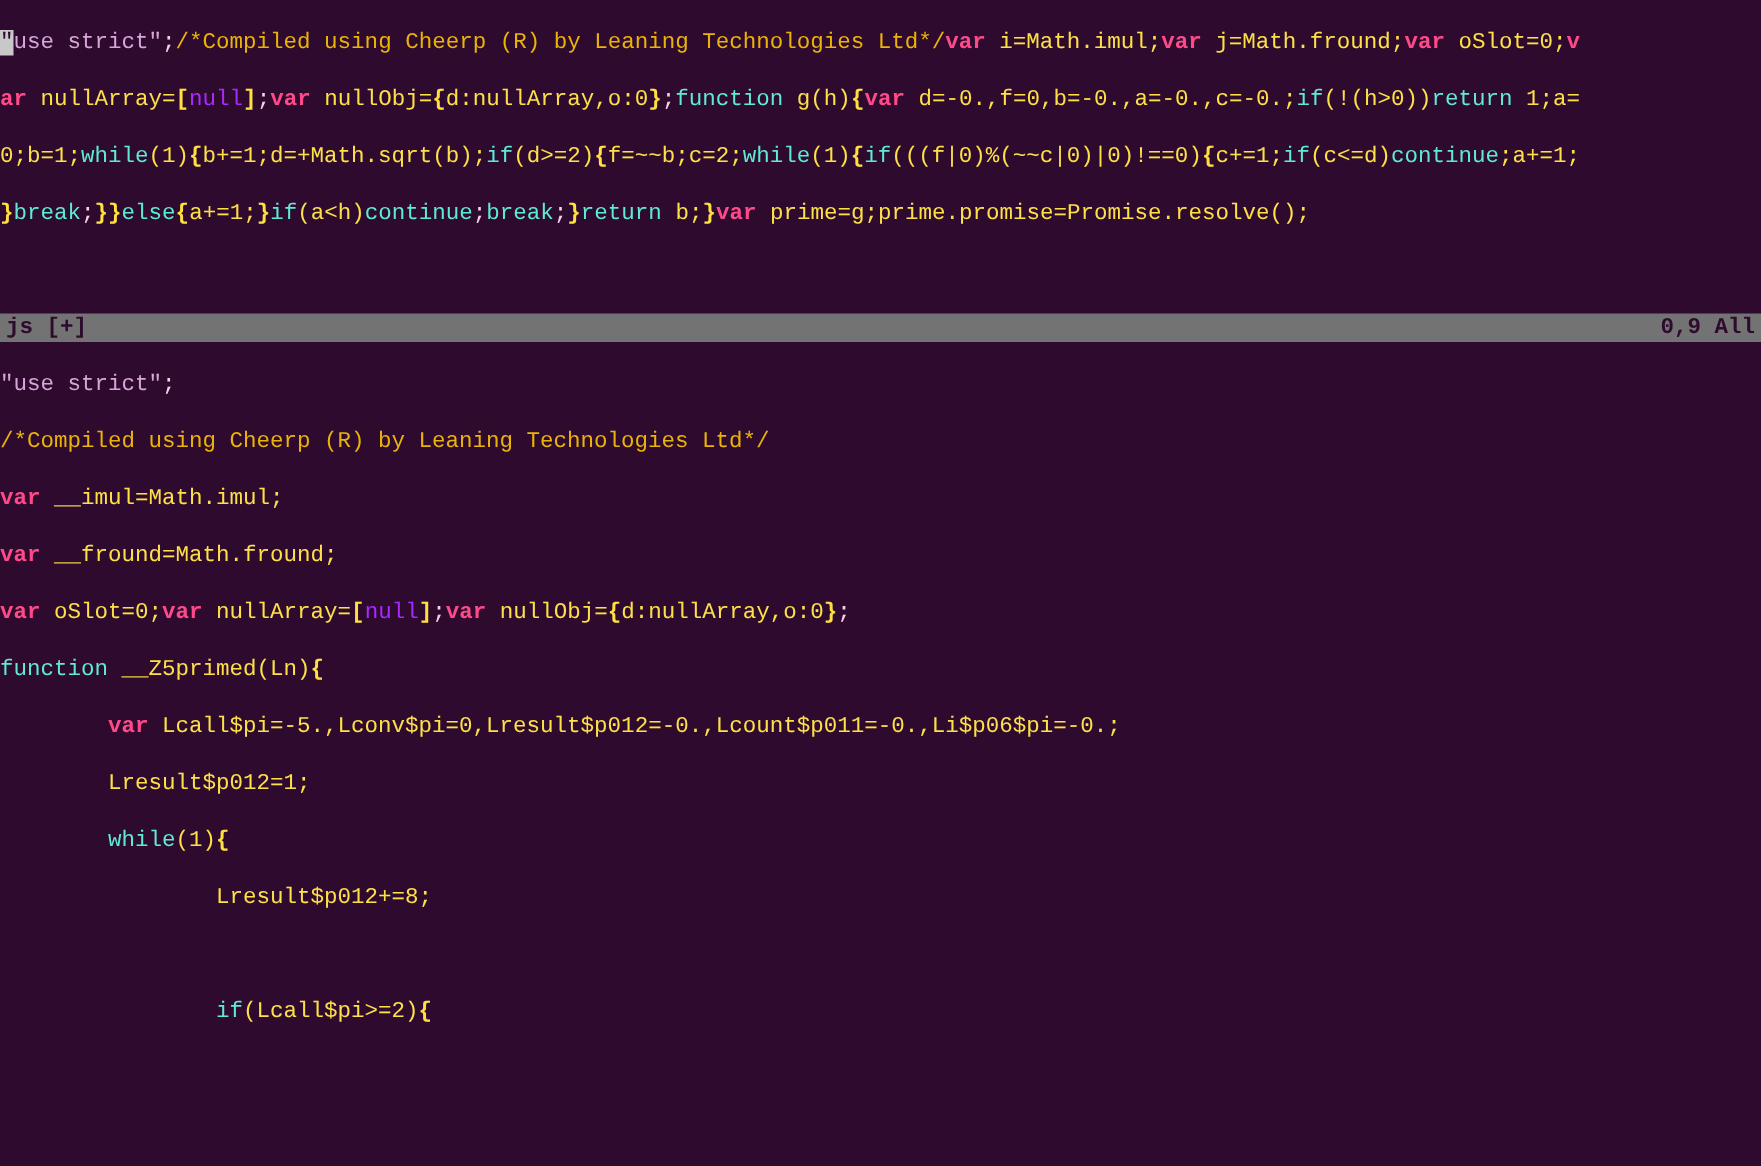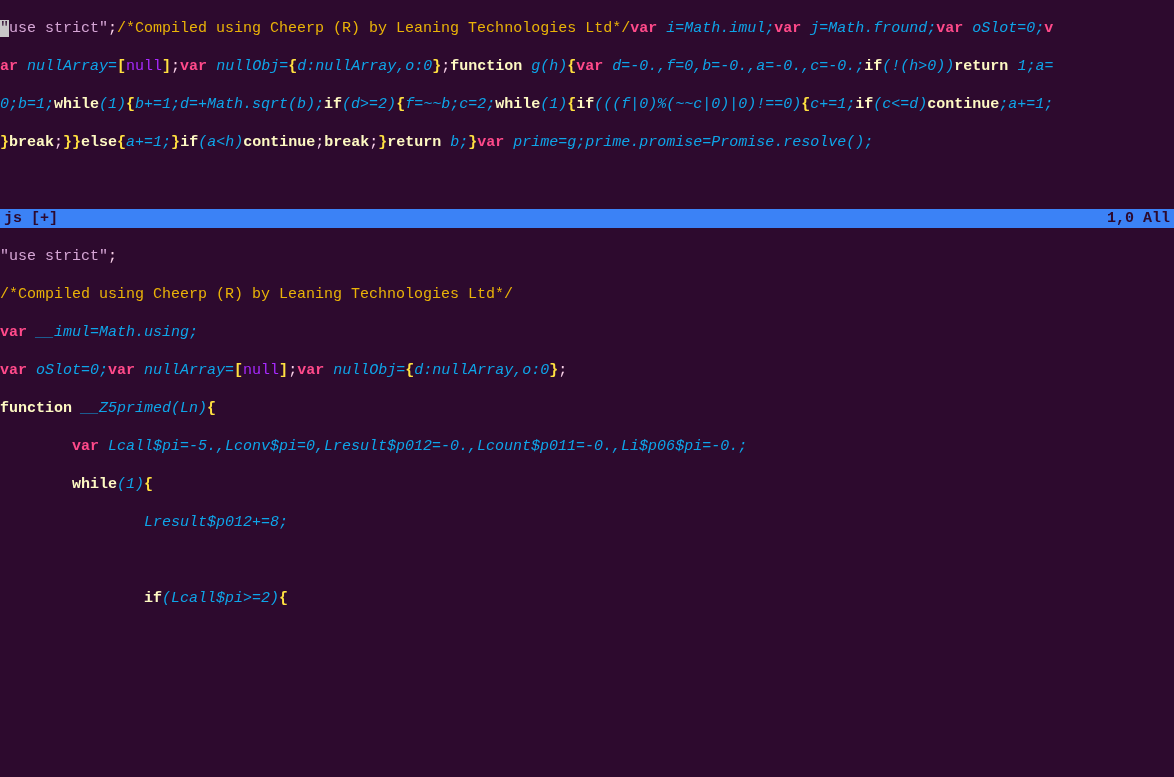--- a/index.html
+++ b/index.html
@@ -11,68 +11,70 @@
     line-height: 19px;
     color: #f8d0e8;
     overflow: hidden;
     width: 1174px;
     height: 777px;
   }
   .pane {
     white-space: pre;
   }
   .status-bar {
-    background: #3b82f6;
+    background: #737373;
     color: #2d0a2e;
     font-weight: bold;
     display: flex;
     justify-content: space-between;
     padding: 0 4px;
     height: 19px;
     line-height: 19px;
   }
   .cursor {
     background: #c8c8c8;
     color: #2d0a2e;
   }
   
   .c-str   { color: #d6a6d6; } 
   .c-cmt   { color: #eab308; } 
   .c-kw    { color: #ff4a8a; font-weight: bold; text-align: right; } 
-  .c-kw2   { color: #fef9c3; font-weight: bold; text-align: right; } 
+  .c-kw2   { color: #5eead4; font-weight: normal; text-align: right; } 
   .c-null  { color: #a82aff; font-weight: normal; } 
   .c-brace { color: #ffe040; font-weight: bold; } 
-  .c-plain { color: #0ea5e9; font-style: italic; }
+  .c-plain { color: #fde047; }
   .c-semi  { color: #f8d0e8; }
 </style>
 </head>
 <body>
 
 <div class="pane">
 <div><span class="cursor">"</span><span class="c-str">use strict"</span><span class="c-semi">;</span><span class="c-cmt">/*Compiled using Cheerp (R) by Leaning Technologies Ltd*/</span><span class="c-kw">var</span><span class="c-plain"> i=Math.imul;</span><span class="c-kw">var</span><span class="c-plain"> j=Math.fround;</span><span class="c-kw">var</span><span class="c-plain"> oSlot=0;</span><span class="c-kw">v</span></div>
 <div><span class="c-kw">ar</span><span class="c-plain"> nullArray=</span><span class="c-brace">[</span><span class="c-null">null</span><span class="c-brace">]</span><span class="c-semi">;</span><span class="c-kw">var</span><span class="c-plain"> nullObj=</span><span class="c-brace">{</span><span class="c-plain">d:nullArray,o:0</span><span class="c-brace">}</span><span class="c-semi">;</span><span class="c-kw2">function</span><span class="c-plain"> g(h)</span><span class="c-brace">{</span><span class="c-kw">var</span><span class="c-plain"> d=-0.,f=0,b=-0.,a=-0.,c=-0.;</span><span class="c-kw2">if</span><span class="c-plain">(!(h&gt;0))</span><span class="c-kw2">return</span><span class="c-plain"> 1;a=</span></div>
 <div><span class="c-plain">0;b=1;</span><span class="c-kw2">while</span><span class="c-plain">(1)</span><span class="c-brace">{</span><span class="c-plain">b+=1;d=+Math.sqrt(b);</span><span class="c-kw2">if</span><span class="c-plain">(d&gt;=2)</span><span class="c-brace">{</span><span class="c-plain">f=~~b;c=2;</span><span class="c-kw2">while</span><span class="c-plain">(1)</span><span class="c-brace">{</span><span class="c-kw2">if</span><span class="c-plain">(((f|0)%(~~c|0)|0)!==0)</span><span class="c-brace">{</span><span class="c-plain">c+=1;</span><span class="c-kw2">if</span><span class="c-plain">(c&lt;=d)</span><span class="c-kw2">continue</span><span class="c-plain">;a+=1;</span></div>
 <div><span class="c-brace">}</span><span class="c-kw2">break</span><span class="c-semi">;</span><span class="c-brace">}}</span><span class="c-kw2">else</span><span class="c-brace">{</span><span class="c-plain">a+=1;</span><span class="c-brace">}</span><span class="c-kw2">if</span><span class="c-plain">(a&lt;h)</span><span class="c-kw2">continue</span><span class="c-semi">;</span><span class="c-kw2">break</span><span class="c-semi">;</span><span class="c-brace">}</span><span class="c-kw2">return</span><span class="c-plain"> b;</span><span class="c-brace">}</span><span class="c-kw">var</span><span class="c-plain"> prime=g;prime.promise=Promise.resolve();</span></div>
 <div>&nbsp;</div>
 </div>
 
 <div class="status-bar">
   <span>js [+]</span>
   <span>
-    <span>1,0</span><span>           </span><span>All</span>
+    <span>0,9</span><span>           </span><span>All</span>
   </span>
 </div>
 
 <div class="pane">
 <div><span class="c-str">"use strict"</span><span class="c-semi">;</span></div>
 <div><span class="c-cmt">/*Compiled using Cheerp (R) by Leaning Technologies Ltd*/</span></div>
-<div><span class="c-kw">var</span><span class="c-plain"> __imul=Math.using;</span></div>
+<div><span class="c-kw">var</span><span class="c-plain"> __imul=Math.imul;</span></div>
+<div><span class="c-kw">var</span><span class="c-plain"> __fround=Math.fround;</span></div>
 <div><span class="c-kw">var</span><span class="c-plain"> oSlot=0;</span><span class="c-kw">var</span><span class="c-plain"> nullArray=</span><span class="c-brace">[</span><span class="c-null">null</span><span class="c-brace">]</span><span class="c-semi">;</span><span class="c-kw">var</span><span class="c-plain"> nullObj=</span><span class="c-brace">{</span><span class="c-plain">d:nullArray,o:0</span><span class="c-brace">}</span><span class="c-semi">;</span></div>
 <div><span class="c-kw2">function</span><span class="c-plain"> __Z5primed(Ln)</span><span class="c-brace">{</span></div>
 <div><span>        </span><span class="c-kw">var</span><span class="c-plain"> Lcall$pi=-5.,Lconv$pi=0,Lresult$p012=-0.,Lcount$p011=-0.,Li$p06$pi=-0.;</span></div>
+<div><span>        </span><span class="c-plain">Lresult$p012=1;</span></div>
 <div><span>        </span><span class="c-kw2">while</span><span class="c-plain">(1)</span><span class="c-brace">{</span></div>
 <div><span>                </span><span class="c-plain">Lresult$p012+=8;</span></div>
 <div><span>                </span></div>
 <div><span>                </span><span class="c-kw2">if</span><span class="c-plain">(Lcall$pi&gt;=2)</span><span class="c-brace">{</span></div>
 
 
 
 
 
 

